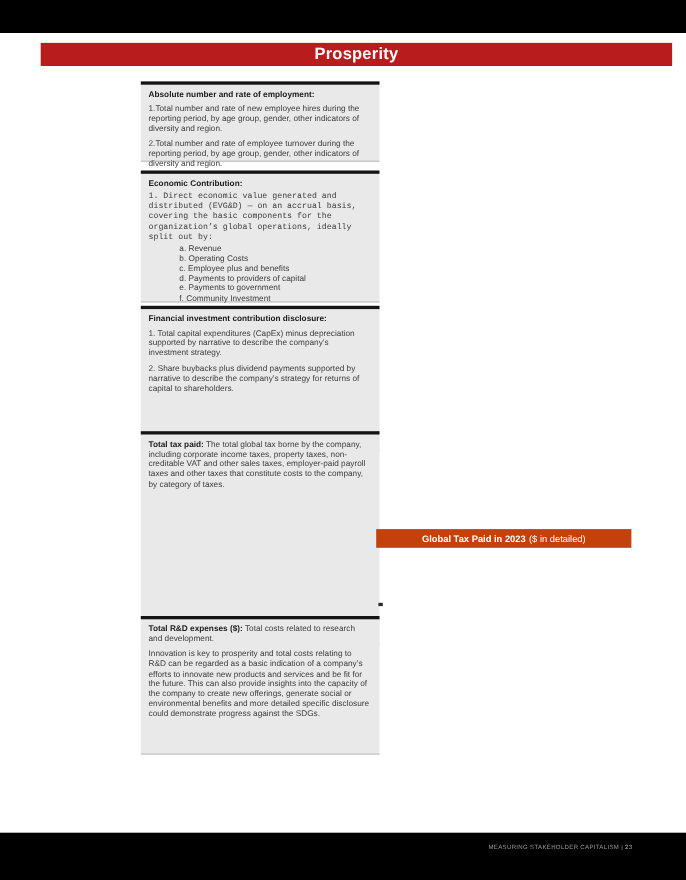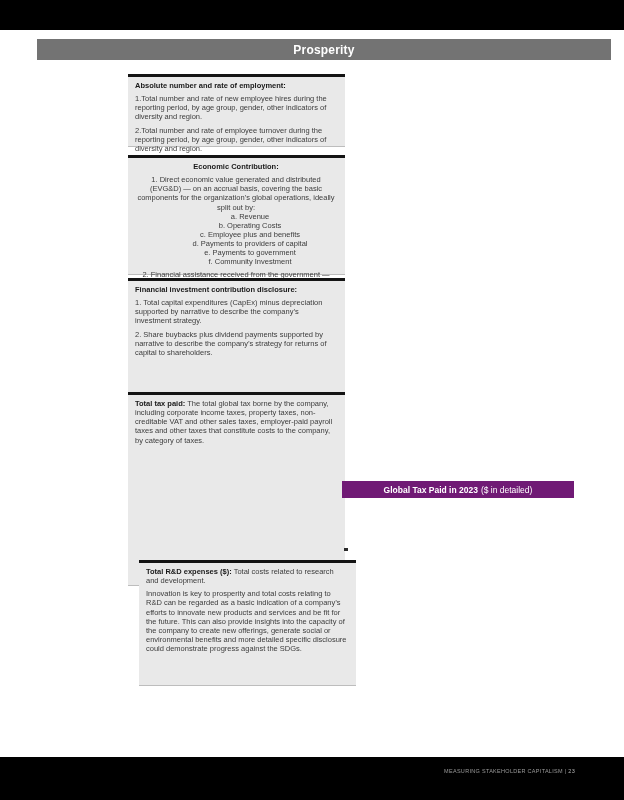--- a/index.html
+++ b/index.html
@@ -3,40 +3,40 @@
 <meta charset="utf-8">
 <style>
   html,body { margin:0; padding:0; background:#fff; }
   .page {
     position:relative; width:624px; height:800px; background:#ffffff;
     font-family:"Liberation Sans", sans-serif; overflow:hidden;
   }
   .topbar { position:absolute; left:0; top:0; width:624px; height:30px; background:#000000; }
   .header-banner {
     position:absolute; left:37px; top:39px; width:574px; height:21px;
-    background:#737373; color:#ffffff; font-weight:bold; font-size:12px;
+    background:#b91c1c; color:#ffffff; font-weight:bold; font-size:15px;
     display:flex; align-items:center; justify-content:center; letter-spacing:0.2px;
   }
   .box {
     position:absolute; left:128px; width:217px; background:#e9e9e9;
     border-top:3px solid #141414; border-bottom:1px solid #bdbdbd;
     box-sizing:border-box; padding:4px 8px 0 7px;
     font-size:7.5px; line-height:1.22; color:#3c3c3c;
   }
   .box p { margin:0 0 4px 0; }
   .box .box-title { display:block; color:#191919; font-weight:bold; }
   .sublist { margin-left:28px; }
   .b1 { top:74px;  height:73px;  }
-  .b2 { top:155px; height:120px;text-align:center; }
+  .b2 { top:155px; height:120px; }
   .b3 { top:278px; height:132px; }
   .b4 { top:392px; height:194px; }
-  .b5 { top:560px; height:126px;margin-left:11px; }
+  .b5 { top:560px; height:126px; }
   .tax-banner {
     position:absolute; left:342px; top:481px; width:232px; height:17px;
-    background:#701a75; color:#ffffff; font-size:8.5px;
+    background:#c2410c; color:#ffffff; font-size:8.5px;
     display:flex; align-items:center; justify-content:center; gap:3px;
   }
   .tax-banner .bold { font-weight:bold; }
   .tick-mark {
     position:absolute; left:344px; top:548px; width:4px; height:3px; background:#2b2b2b;
   }
   .bottombar { position:absolute; left:0; top:757px; width:624px; height:43px; background:#000000; }
   .footer-text {
     position:absolute; right:49px; top:11px; font-size:5.5px; color:#9a9a9a;
     letter-spacing:0.3px; white-space:nowrap;
@@ -59,21 +59,21 @@
         <b class="box-title">Absolute number and rate of employment:</b>
       </p>
     <p>1.Total number and rate of new employee hires during the reporting period, by age group, gender, other indicators of diversity and region.</p>
     <p>2.Total number and rate of employee turnover during the reporting period, by age group, gender, other indicators of diversity and region.</p>
   </div>
 
   <div class="box b2">
     <p>
         <b class="box-title">Economic Contribution:</b>
       </p>
-    <p style="margin-bottom:0;">1. Direct economic value generated and distributed (EVG&amp;D) — on an accrual basis, covering the basic components for the organization’s global operations, ideally split out by:</p>
+    <p style="margin-bottom:0;font-family:Liberation Mono, monospace;">1. Direct economic value generated and distributed (EVG&amp;D) — on an accrual basis, covering the basic components for the organization’s global operations, ideally split out by:</p>
     <div class="sublist">
       <div>a. Revenue</div>
       <div>b. Operating Costs</div>
       <div>c. Employee plus and benefits</div>
       <div>d. Payments to providers of capital</div>
       <div>e. Payments to government</div>
       <div>f. Community Investment</div>
     </div>
     <p style="margin-top:3px;">2. Financial assistance received from the government — Total monetary value of financial assistance received by the organization from any government during the reporting period.</p>
   </div>

